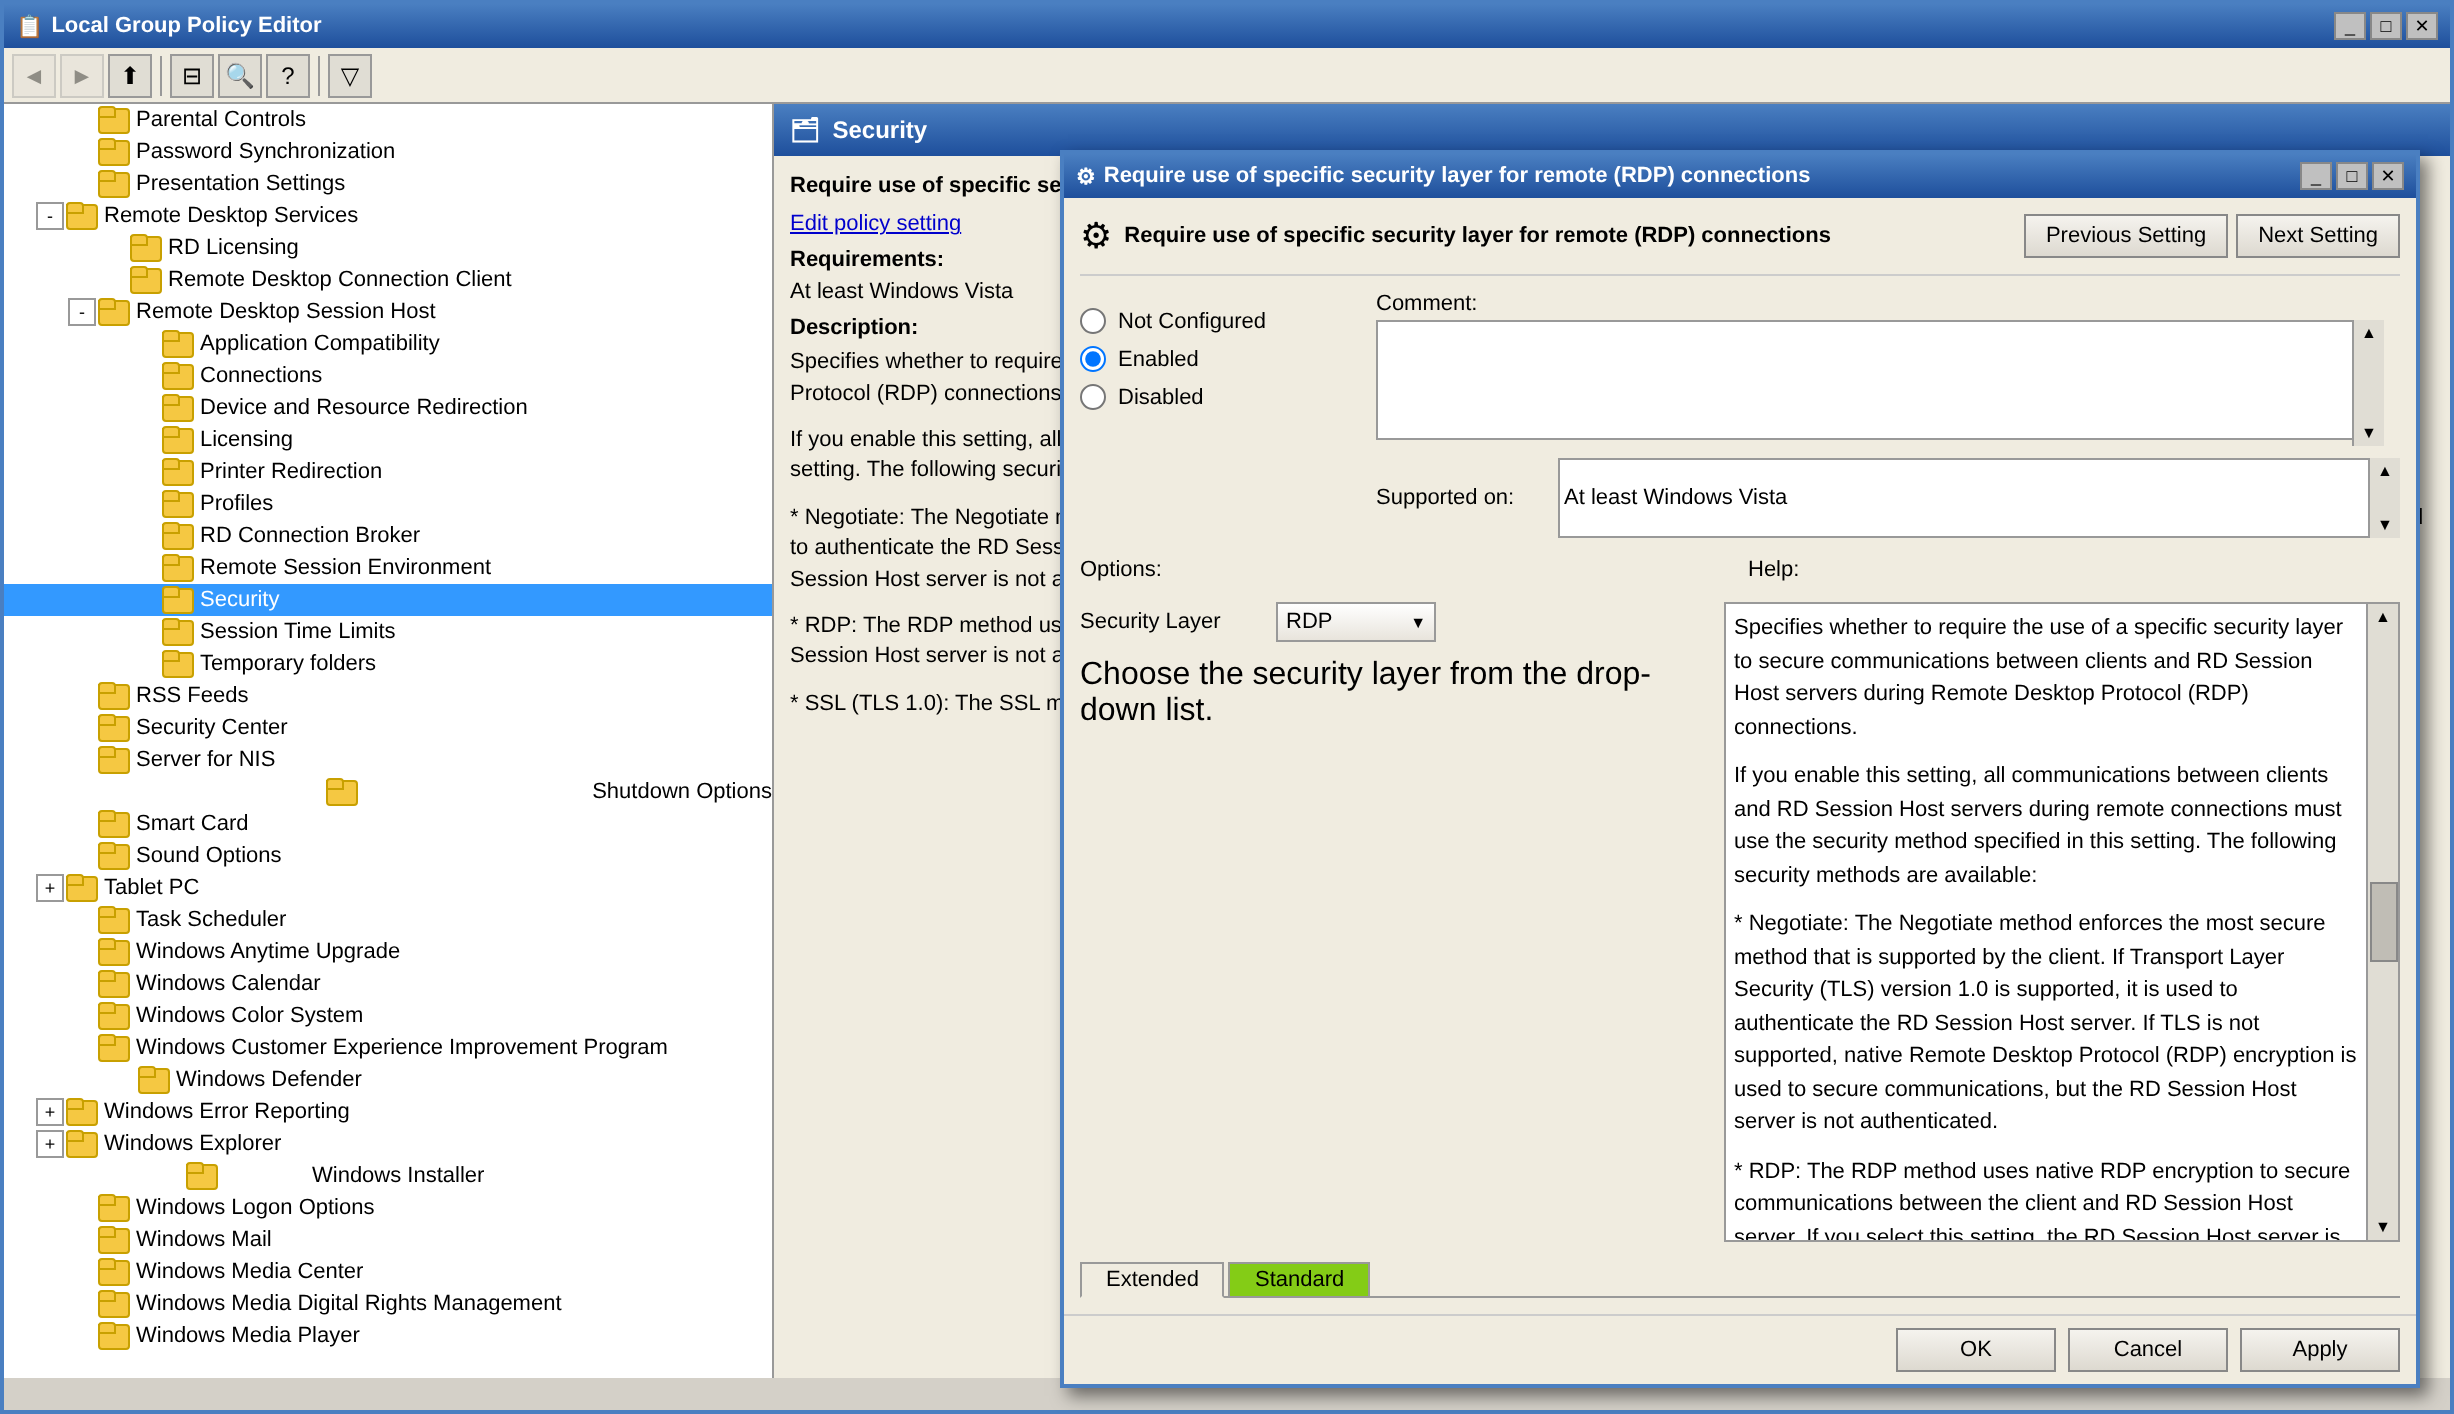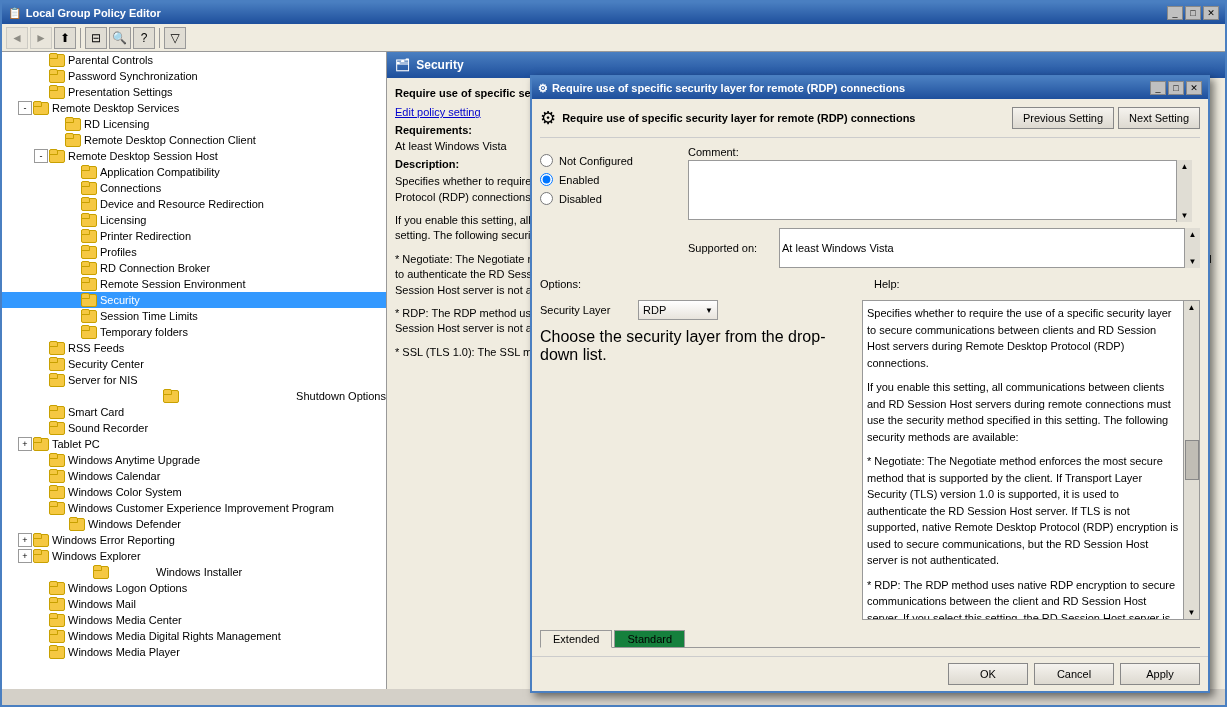--- a/index.html
+++ b/index.html
@@ -268,21 +268,21 @@
     .tree-panel::-webkit-scrollbar-track { background: #f0ece0; }
     .tree-panel::-webkit-scrollbar-thumb { background: #c0bdb5; border: 1px solid #999; }
     .help-section::-webkit-scrollbar { width: 16px; }
     .help-section::-webkit-scrollbar-track { background: #f0ece0; }
     .help-section::-webkit-scrollbar-thumb { background: #c0bdb5; border: 1px solid #999; }
     .security-content::-webkit-scrollbar { width: 16px; }
     .security-content::-webkit-scrollbar-track { background: #f0ece0; }
     .security-content::-webkit-scrollbar-thumb { background: #c0bdb5; border: 1px solid #999; }
 
     .modal-tabs { display: flex; border-bottom: 1px solid #999; margin-top: 4px; }
-    .modal-tab { padding: 2px 12px; font-size: 11px; border: 1px solid #999; border-bottom: none; background: #15803d; cursor: pointer; margin-right: 2px; }
+    .modal-tab { padding: 2px 12px; font-size: 11px; border: 1px solid #999; border-bottom: none; background: #84cc16; cursor: pointer; margin-right: 2px; }
     .modal-tab.active { background: #f0ece0; border-bottom: 1px solid #f0ece0; margin-bottom: -1px; }
   </style>
 </head>
 <body>
 
 <div style="width:1227px; height:707px; border:2px solid #4a7fc1; overflow:hidden; position:relative;">
 
   <div class="title-bar">
     <div class="title-bar-left">
       <span>📋</span>
@@ -423,26 +423,31 @@
         <span class="tree-label">Shutdown Options</span>
       </div>
       <div class="tree-item" style="padding-left: 32px;">
         <span class="expander-spacer"></span>
         <span class="folder-icon"></span>
         <span class="tree-label">Smart Card</span>
       </div>
       <div class="tree-item" style="padding-left: 32px;">
         <span class="expander-spacer"></span>
         <span class="folder-icon"></span>
-        <span class="tree-label">Sound Recorder</span>
+        <span class="tree-label">Sound Options</span>
       </div>
       <div class="tree-item" style="padding-left: 16px;">
         <span class="expander">+</span>
         <span class="folder-icon"></span>
         <span class="tree-label">Tablet PC</span>
+      </div>
+      <div class="tree-item" style="padding-left: 32px;">
+        <span class="expander-spacer"></span>
+        <span class="folder-icon"></span>
+        <span class="tree-label">Task Scheduler</span>
       </div>
       <div class="tree-item" style="padding-left: 32px;">
         <span class="expander-spacer"></span>
         <span class="folder-icon"></span>
         <span class="tree-label">Windows Anytime Upgrade</span>
       </div>
       <div class="tree-item" style="padding-left: 32px;">
         <span class="expander-spacer"></span>
         <span class="folder-icon"></span>
         <span class="tree-label">Windows Calendar</span>

